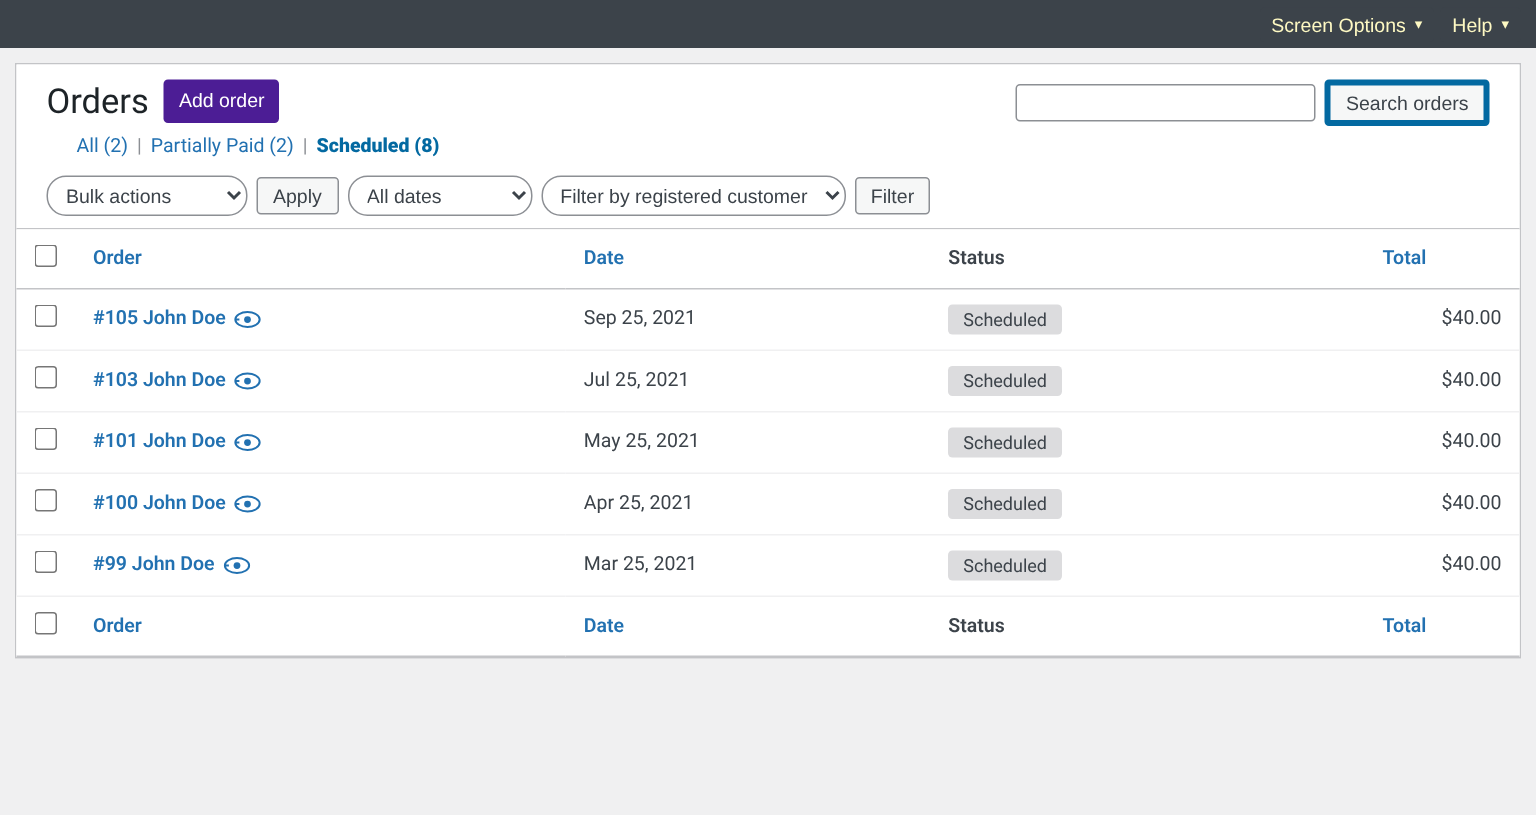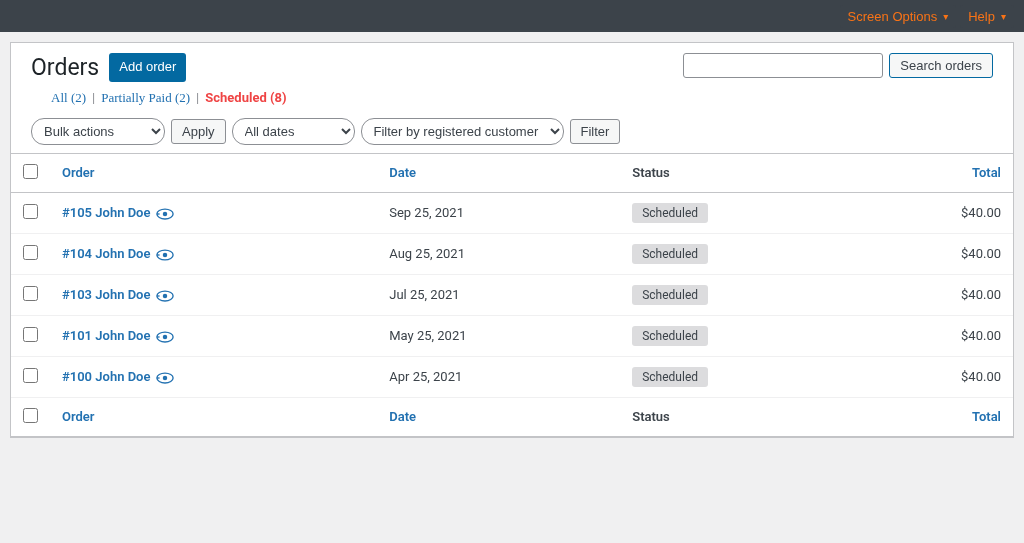--- a/index.html
+++ b/index.html
@@ -14,83 +14,82 @@
       justify-content: flex-end;
       align-items: center;
       background: #3c434a;
       padding: 0 10px;
       height: 32px;
       gap: 4px;
     }
     .top-bar-btn {
       background: #3c434a;
       border: none;
-      color: #f97316;
+      color: #fef9c3;
       font-size: 13px;
       cursor: pointer;
       padding: 4px 8px;
       border-radius: 3px;
       display: flex;
       align-items: center;
       gap: 4px;
     }
     .wrap {
       background: #fff;
       margin: 10px 10px 10px 10px;
       padding: 0;
       border: 1px solid #c3c4c7;
     }
     .page-title {
       font-size: 23px;
       font-weight: 400;
       color: #1d2327;
     }
     .add-order-btn {
-      background: #0369a1;
+      background: #4c1d95;
       color: #fff;
       border: none;
       border-radius: 3px;
       padding: 4px 10px;
       font-size: 13px;
       cursor: pointer;
       line-height: 1.6;
     }
     .search-input {
       border: 1px solid #8c8f94;
       border-radius: 3px;
       padding: 4px 8px;
       font-size: 13px;
       width: 200px;
       outline: none;
     }
     .search-btn {
       background: #f6f7f7;
-      border: 1px solid #0369a1;
+      border: 4px solid #0369a1;
       border-radius: 3px;
       padding: 4px 10px;
       font-size: 13px;
       cursor: pointer;
       color: #3c434a;
     }
     .subsubsub {
       display: flex;
       align-items: center;
       gap: 0;
       padding: 4px 20px;
       background: #fff;
       font-size: 13px;
       color: #3c434a;
     }
     .subsubsub a {
       color: #2271b1;
       text-decoration: none;
-      font-family: Liberation Serif, serif;
     }
     .subsubsub .sep { margin: 0 6px; color: #8c8f94; }
-    .subsubsub .current { font-weight: 400; color: #ef4444; }
+    .subsubsub .current { font-weight: 700; color: #0369a1; }
     .tablenav {
       display: flex;
       align-items: center;
       gap: 6px;
       padding: 8px 20px;
       background: #fff;
       border-bottom: 1px solid #c3c4c7;
     }
     .tablenav select {
       border: 1px solid #8c8f94;
@@ -127,21 +126,21 @@
     }
     .orders-table th {
       text-align: left;
       padding: 10px 12px;
       border-bottom: 1px solid #c3c4c7;
       font-weight: 600;
       color: #3c434a;
       background: #fff;
     }
     .orders-table th.col-total {
-      text-align: right;
+      text-align: center;
       color: #2271b1;
     }
     .orders-table th.col-order {
       color: #2271b1;
     }
     .orders-table th.col-date {
       color: #2271b1;
     }
     .orders-table td {
       padding: 10px 12px;
@@ -285,59 +284,59 @@
     <ellipse cx="10" cy="6" rx="9" ry="5.5" fill="none" stroke="#2271b1" stroke-width="1.5"></ellipse>
     <circle cx="10" cy="6" r="2.5" fill="#2271b1"></circle>
     <line x1="1" y1="6" x2="4" y2="6" stroke="#2271b1" stroke-width="1.5"></line>
   </svg></span></td>
           <td>Sep 25, 2021</td>
           <td><span class="status-badge">Scheduled</span></td>
           <td class="col-total">$40.00</td>
         </tr>
         <tr>
           <td class="cb-col"><input type="checkbox" class="checkbox-input" style=""></td>
-          <td><a href="#" class="order-link">#104 John Doe</a><span><svg class="eye-icon" viewBox="0 0 20 12" width="20" height="12" xmlns="http://www.w3.org/2000/svg">
-    <ellipse cx="10" cy="6" rx="9" ry="5.5" fill="none" stroke="#2271b1" stroke-width="1.5"></ellipse>
-    <circle cx="10" cy="6" r="2.5" fill="#2271b1"></circle>
-    <line x1="1" y1="6" x2="4" y2="6" stroke="#2271b1" stroke-width="1.5"></line>
-  </svg></span></td>
-          <td>Aug 25, 2021</td>
+          <td><a href="#" class="order-link">#103 John Doe</a><span><svg class="eye-icon" viewBox="0 0 20 12" width="20" height="12" xmlns="http://www.w3.org/2000/svg">
+    <ellipse cx="10" cy="6" rx="9" ry="5.5" fill="none" stroke="#2271b1" stroke-width="1.5"></ellipse>
+    <circle cx="10" cy="6" r="2.5" fill="#2271b1"></circle>
+    <line x1="1" y1="6" x2="4" y2="6" stroke="#2271b1" stroke-width="1.5"></line>
+  </svg></span></td>
+          <td>Jul 25, 2021</td>
           <td><span class="status-badge">Scheduled</span></td>
           <td class="col-total">$40.00</td>
         </tr>
         <tr>
           <td class="cb-col"><input type="checkbox" class="checkbox-input" style=""></td>
-          <td><a href="#" class="order-link">#103 John Doe</a><span><svg class="eye-icon" viewBox="0 0 20 12" width="20" height="12" xmlns="http://www.w3.org/2000/svg">
-    <ellipse cx="10" cy="6" rx="9" ry="5.5" fill="none" stroke="#2271b1" stroke-width="1.5"></ellipse>
-    <circle cx="10" cy="6" r="2.5" fill="#2271b1"></circle>
-    <line x1="1" y1="6" x2="4" y2="6" stroke="#2271b1" stroke-width="1.5"></line>
-  </svg></span></td>
-          <td>Jul 25, 2021</td>
+          <td><a href="#" class="order-link">#101 John Doe</a><span><svg class="eye-icon" viewBox="0 0 20 12" width="20" height="12" xmlns="http://www.w3.org/2000/svg">
+    <ellipse cx="10" cy="6" rx="9" ry="5.5" fill="none" stroke="#2271b1" stroke-width="1.5"></ellipse>
+    <circle cx="10" cy="6" r="2.5" fill="#2271b1"></circle>
+    <line x1="1" y1="6" x2="4" y2="6" stroke="#2271b1" stroke-width="1.5"></line>
+  </svg></span></td>
+          <td>May 25, 2021</td>
           <td><span class="status-badge">Scheduled</span></td>
           <td class="col-total">$40.00</td>
         </tr>
         <tr>
           <td class="cb-col"><input type="checkbox" class="checkbox-input" style=""></td>
-          <td><a href="#" class="order-link">#101 John Doe</a><span><svg class="eye-icon" viewBox="0 0 20 12" width="20" height="12" xmlns="http://www.w3.org/2000/svg">
-    <ellipse cx="10" cy="6" rx="9" ry="5.5" fill="none" stroke="#2271b1" stroke-width="1.5"></ellipse>
-    <circle cx="10" cy="6" r="2.5" fill="#2271b1"></circle>
-    <line x1="1" y1="6" x2="4" y2="6" stroke="#2271b1" stroke-width="1.5"></line>
-  </svg></span></td>
-          <td>May 25, 2021</td>
+          <td><a href="#" class="order-link">#100 John Doe</a><span><svg class="eye-icon" viewBox="0 0 20 12" width="20" height="12" xmlns="http://www.w3.org/2000/svg">
+    <ellipse cx="10" cy="6" rx="9" ry="5.5" fill="none" stroke="#2271b1" stroke-width="1.5"></ellipse>
+    <circle cx="10" cy="6" r="2.5" fill="#2271b1"></circle>
+    <line x1="1" y1="6" x2="4" y2="6" stroke="#2271b1" stroke-width="1.5"></line>
+  </svg></span></td>
+          <td>Apr 25, 2021</td>
           <td><span class="status-badge">Scheduled</span></td>
           <td class="col-total">$40.00</td>
         </tr>
         <tr>
           <td class="cb-col"><input type="checkbox" class="checkbox-input" style=""></td>
-          <td><a href="#" class="order-link">#100 John Doe</a><span><svg class="eye-icon" viewBox="0 0 20 12" width="20" height="12" xmlns="http://www.w3.org/2000/svg">
-    <ellipse cx="10" cy="6" rx="9" ry="5.5" fill="none" stroke="#2271b1" stroke-width="1.5"></ellipse>
-    <circle cx="10" cy="6" r="2.5" fill="#2271b1"></circle>
-    <line x1="1" y1="6" x2="4" y2="6" stroke="#2271b1" stroke-width="1.5"></line>
-  </svg></span></td>
-          <td>Apr 25, 2021</td>
+          <td><a href="#" class="order-link">#99 John Doe</a><span><svg class="eye-icon" viewBox="0 0 20 12" width="20" height="12" xmlns="http://www.w3.org/2000/svg">
+    <ellipse cx="10" cy="6" rx="9" ry="5.5" fill="none" stroke="#2271b1" stroke-width="1.5"></ellipse>
+    <circle cx="10" cy="6" r="2.5" fill="#2271b1"></circle>
+    <line x1="1" y1="6" x2="4" y2="6" stroke="#2271b1" stroke-width="1.5"></line>
+  </svg></span></td>
+          <td>Mar 25, 2021</td>
           <td><span class="status-badge">Scheduled</span></td>
           <td class="col-total">$40.00</td>
         </tr>
       </tbody>
     <tfoot>
       <tr>
         <th class="cb-col">
           <input type="checkbox" class="checkbox-input" style="">
         </th>
         <th class="col-order">

